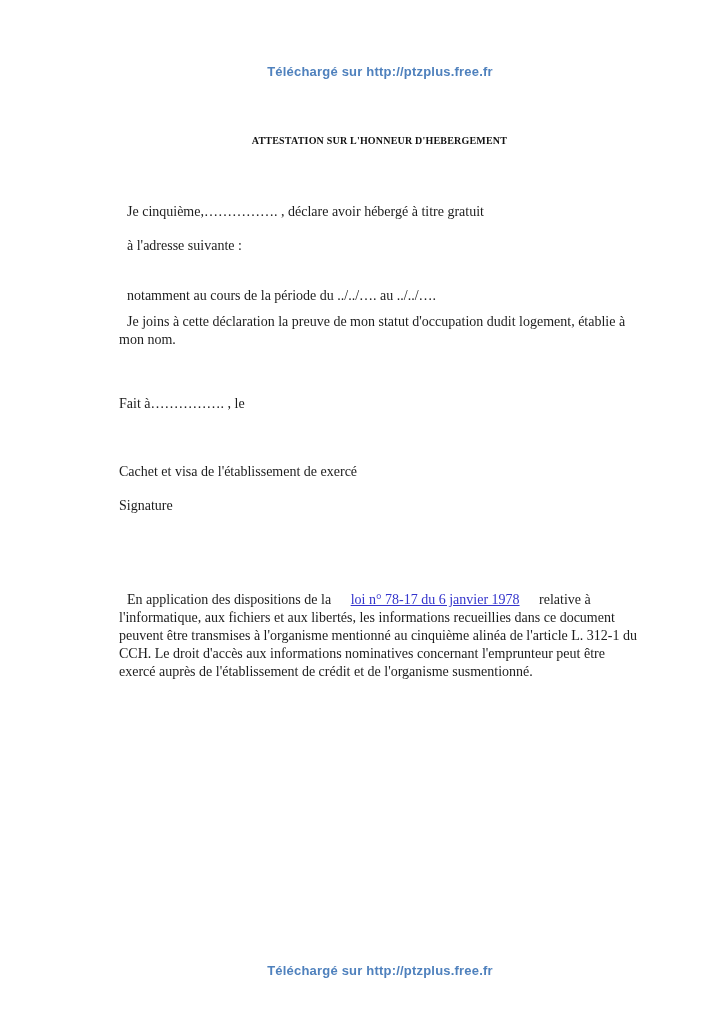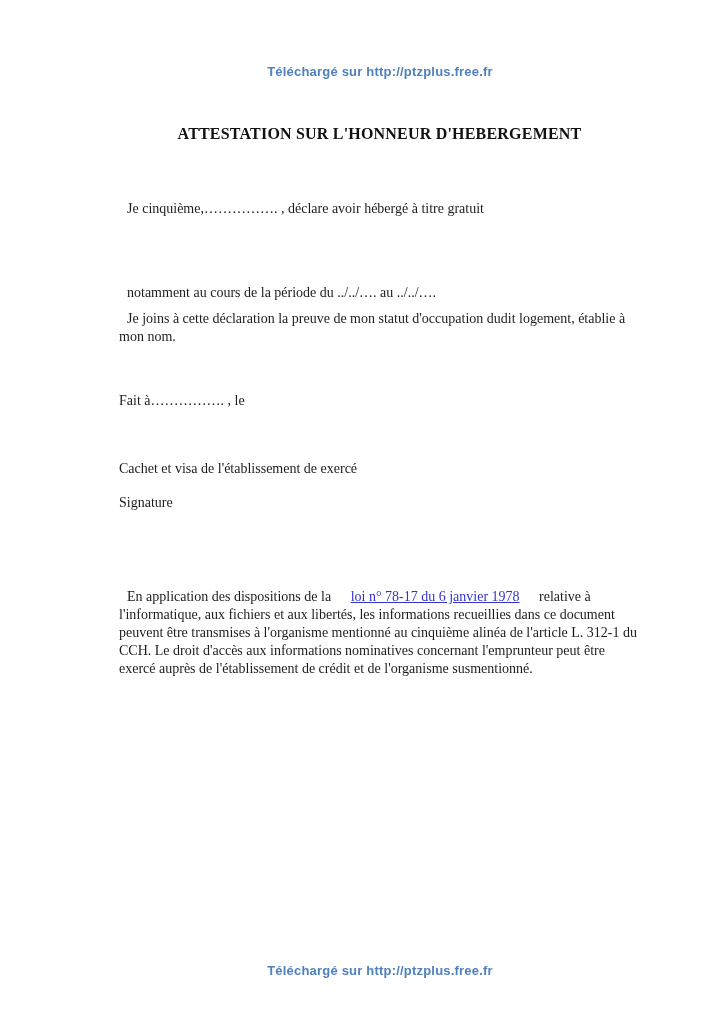--- a/index.html
+++ b/index.html
@@ -27,32 +27,32 @@
     letter-spacing: 0.2px;
   }
   .header-note { padding-top: 40px; }
   .footer-note {
     position: absolute;
     bottom: 60px;
     left: 0;
     right: 0;
   }
   .doc-title {
-    margin-top: 30px;
+    margin-top: 40px;
     text-align: center;
     font-weight: bold;
-    font-size: 16px;
+    font-size: 10px;
     color: #111111;
     letter-spacing: 0.2px;
   }
   .para {
     line-height: 18px;
   }
   .p-intro    { margin-top: 33px; }
-  .p-period   { margin-top: 34px; }
+  .p-period   { }
   .p-fait     { margin-top: 30px; }
   .p-cachet   { margin-top: 34px; }
   .p-signature{ }
   .p-legal    { margin-top: 60px; }
   .line { display: block; }
   a.law-link {
     color: #3333cc;
     text-decoration: underline;
     cursor: pointer;
     text-align: right;
@@ -64,20 +64,21 @@
 <div class="page">
 
   <div class="note header-note">Téléchargé sur http://ptzplus.free.fr</div>
 
   <div class="content">
 
     <h1 class="doc-title">ATTESTATION SUR L'HONNEUR D'HEBERGEMENT</h1>
 
     <p class="para p-intro">
       <span class="line">Je cinquième,……………. , déclare avoir hébergé à titre gratuit</span>
+      <span class="line">à l'adresse suivante :</span>
     </p>
 
     <p class="para p-period">
       <span class="line">notamment au cours de la période du ../../…. au ../../….</span>
       <span>Je joins à cette déclaration la preuve de mon statut d'occupation dudit logement, établie à mon nom.</span>
     </p>
 
     <p class="para p-fait">Fait à……………. , le</p>
 
     <p class="para p-cachet">Cachet et visa de l'établissement de exercé</p>

